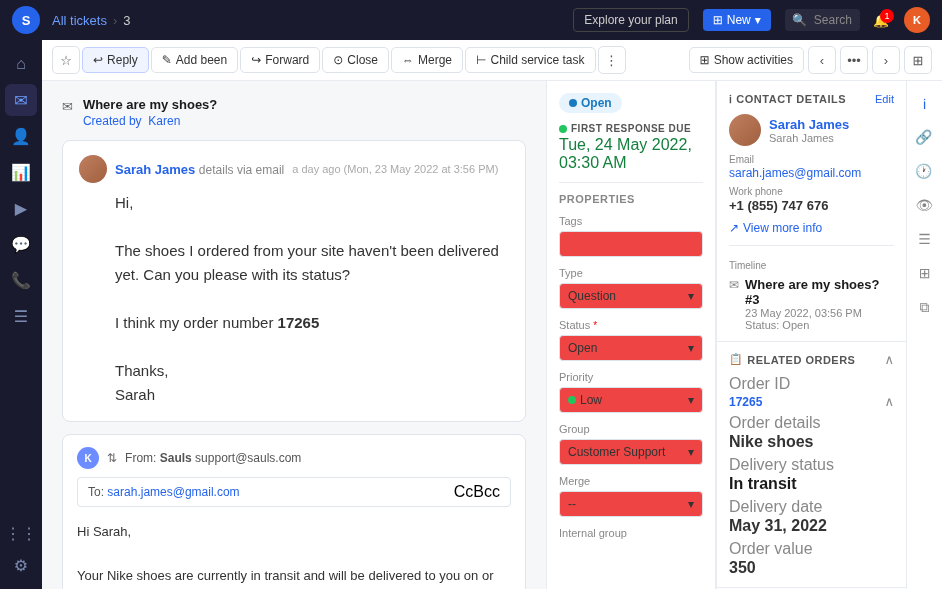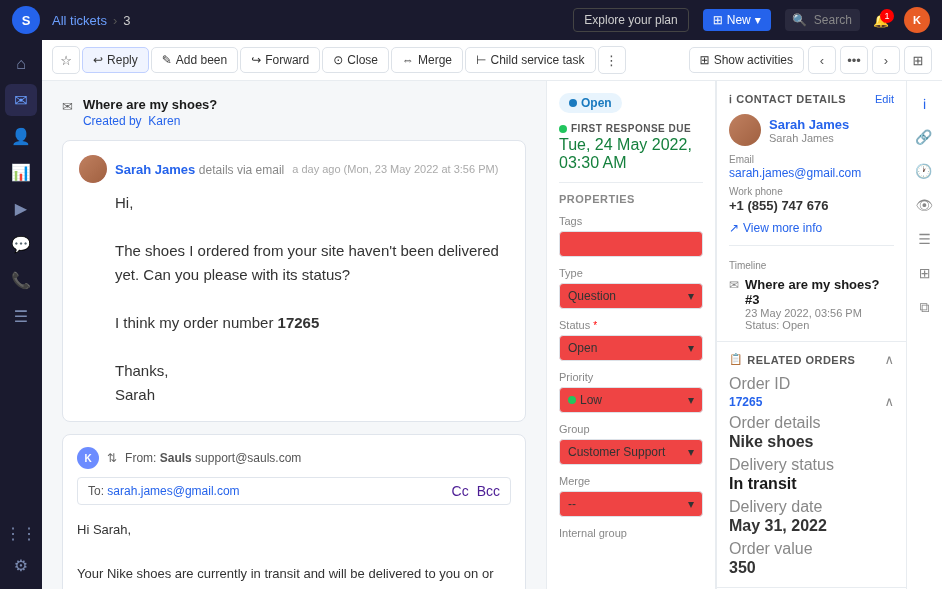--- a/index.html
+++ b/index.html
@@ -61,21 +61,21 @@
     .msg-time { font-size: 11px; color: #aaa; }
     .msg-body { font-size: 15px; line-height: 1.6; color: #333; padding-left: 36px; }
     .msg-body strong { font-weight: 700; }
 
     
     .reply-box { background: white; border: 1px solid #e0e5ec; border-radius: 8px; padding: 12px 14px; }
     .reply-header { display: flex; align-items: center; gap: 8px; margin-bottom: 8px; color: #666; font-size: 12px; }
     .reply-k { width: 22px; height: 22px; background: #6c8cff; border-radius: 50%; display: flex; align-items: center; justify-content: center; color: white; font-size: 10px; font-weight: bold; }
     .reply-from { font-size: 12px; color: #555; }
     .reply-to-line { display: flex; align-items: center; justify-content: space-between; border: 1px solid #e0e5ec; border-radius: 4px; padding: 5px 10px; margin-bottom: 10px; font-size: 12px; color: #555; }
-    .reply-cc { display: flex; gap: 8px; color: #4c1d95; cursor: pointer; font-size: 14px; }
+    .reply-cc { display: flex; color: #000000; cursor: pointer; font-size: 16px; }
     .reply-body { font-size: 13px; color: #333; line-height: 1.7; padding: 4px 0; }
 
     
     .middle-panel { width: 170px; background: white; border-left: 1px solid #e8ecf0; border-right: 1px solid #e8ecf0; overflow-y: auto; padding: 12px; flex-shrink: 0; }
     .status-badge { display: inline-flex; align-items: center; gap: 4px; background: #e8f4fd; color: #1a7abf; padding: 3px 10px; border-radius: 12px; font-size: 12px; font-weight: 600; margin-bottom: 10px; }
     .due-section { margin-bottom: 10px; }
     .due-label { font-size: 10px; font-weight: 700; color: #555; text-transform: uppercase; letter-spacing: 0.5px; margin-bottom: 2px; display: flex; align-items: center; gap: 4px; }
     .due-dot { width: 8px; height: 8px; border-radius: 50%; background: #22c55e; }
     .due-dot.orange { background: #f97316; }
     .due-value { font-size: 16px; color: #15803d; }

